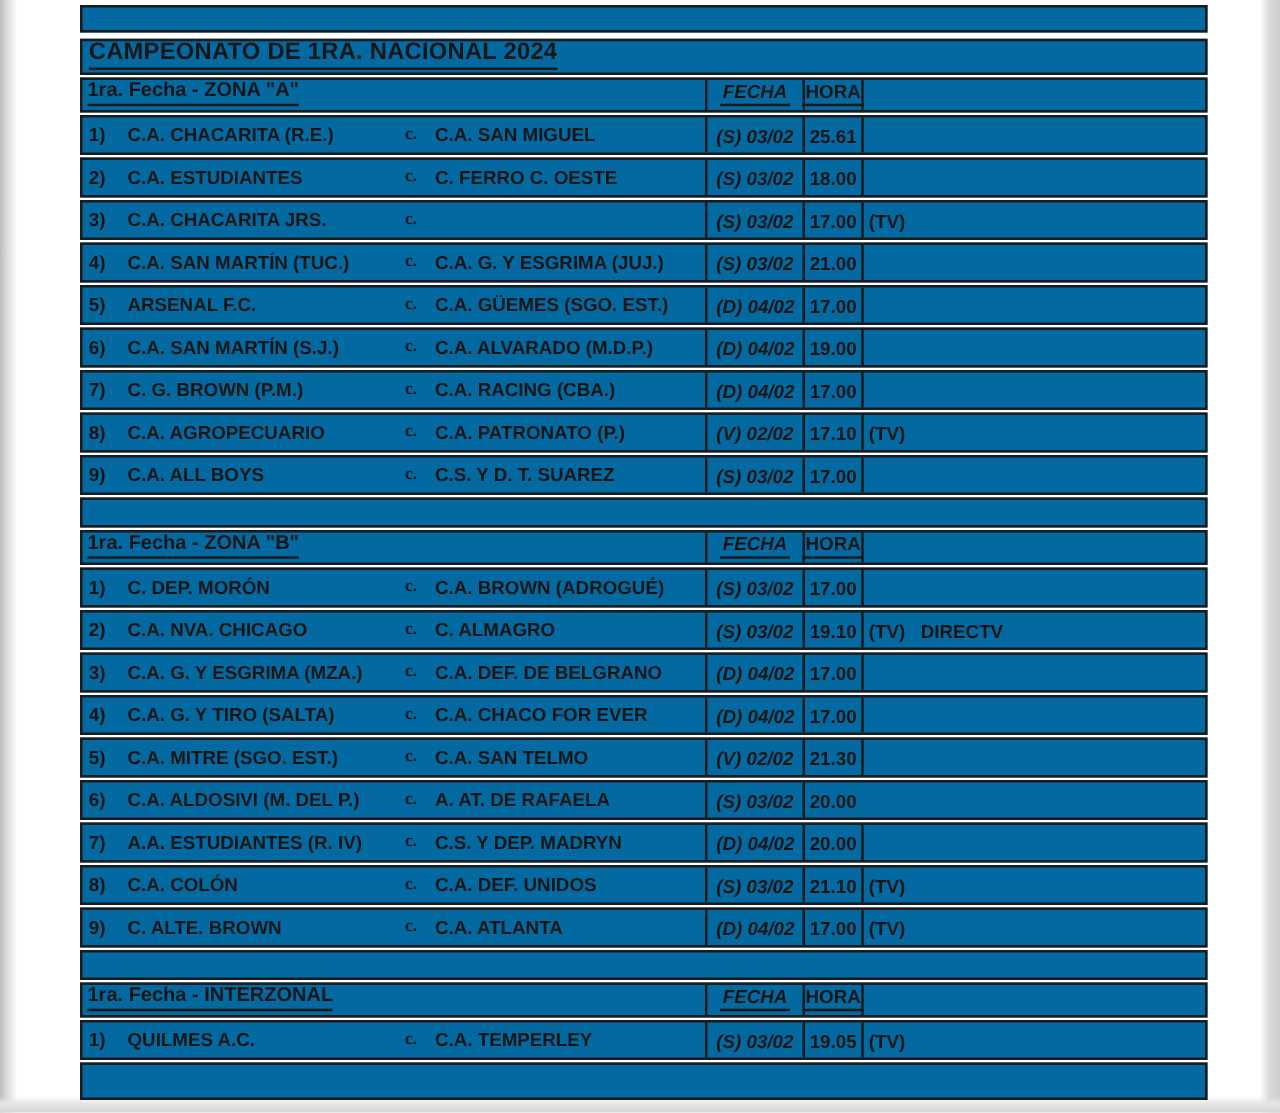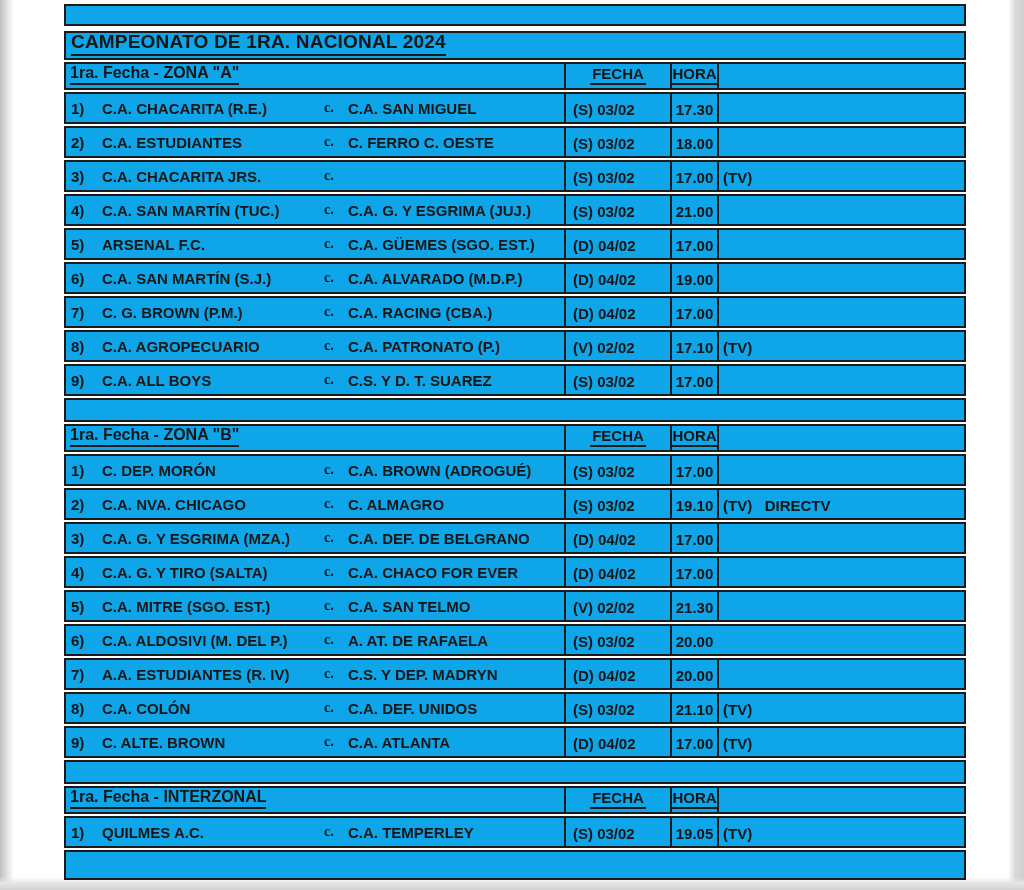--- a/index.html
+++ b/index.html
@@ -22,42 +22,42 @@
   .edge-bottom {
     position:absolute; left:0; bottom:0; width:1024px; height:13px;
     background:linear-gradient(to top,#d4d4d4 0%,#e6e6e6 55%,rgba(255,255,255,0) 100%);
   }
   .sheet {
     position:absolute; left:64px; top:4px; width:902px;
   }
   .row {
     display:flex;
     border:2px solid #1b1b1b;
-    background:#0ea5e9;
+    background:#0369a1;
     margin-bottom:2px;
     align-items:stretch;
   }
   .blank-top    { height:22px; margin-bottom:5px; }
   .title-row    { height:29px; margin-bottom:2px; align-items:flex-end; padding:0 0 2px 5px; }
   .header-row   { height:28px; }
   .match-row    { height:32px; }
   .spacer-row   { height:24px; }
   .blank-bottom { height:30px; }
 
   .title-text {
     font-size:19px; font-weight:bold; letter-spacing:0.2px;
     border-bottom:2.5px solid #1b1b1b; padding-bottom:1px;
     white-space:nowrap;
   }
 
   .cell { height:100%; display:flex; align-items:flex-end; }
   .cell + .cell { border-left:2px solid #1b1b1b; }
 
   .c-matchup { width:498px; }
-  .c-fecha   { width:106px;  justify-content:flex-start; padding:0 0 4px 7px; }
+  .c-fecha   { width:78px;  justify-content:flex-start; padding:0 0 4px 7px;font-style:italic; }
   .c-hora    { width:47px;  justify-content:center; padding-bottom:4px; }
   .c-note    { flex:1; padding:0 0 4px 4px;text-align:center; }
 
   .header-row .c-matchup { padding:0 0 3px 4px; }
   .header-row .c-fecha   { justify-content:center; padding:0 0 3px 0; }
   .header-row .c-hora    { padding-bottom:3px; }
 
   .sec-title {
     font-size:16px; font-weight:bold;
     border-bottom:2px solid #1b1b1b; padding-bottom:1px;
@@ -110,21 +110,21 @@
     <div class="cell c-matchup">
       <span class="m-num">1)</span>
       <span class="m-home">C.A. CHACARITA (R.E.)</span>
       <span class="m-vs">c.</span>
       <span class="m-away">C.A. SAN MIGUEL</span>
     </div>
     <div class="cell c-fecha">
       <span class="v-fecha">(S) 03/02</span>
     </div>
     <div class="cell c-hora">
-      <span class="v-hora">17.30</span>
+      <span class="v-hora">25.61</span>
     </div>
     <div class="cell c-note">
       <span class="v-note"></span>
     </div>
   </div>
 
   <div class="row match-row">
     <div class="cell c-matchup">
       <span class="m-num">2)</span>
       <span class="m-home">C.A. ESTUDIANTES</span>

